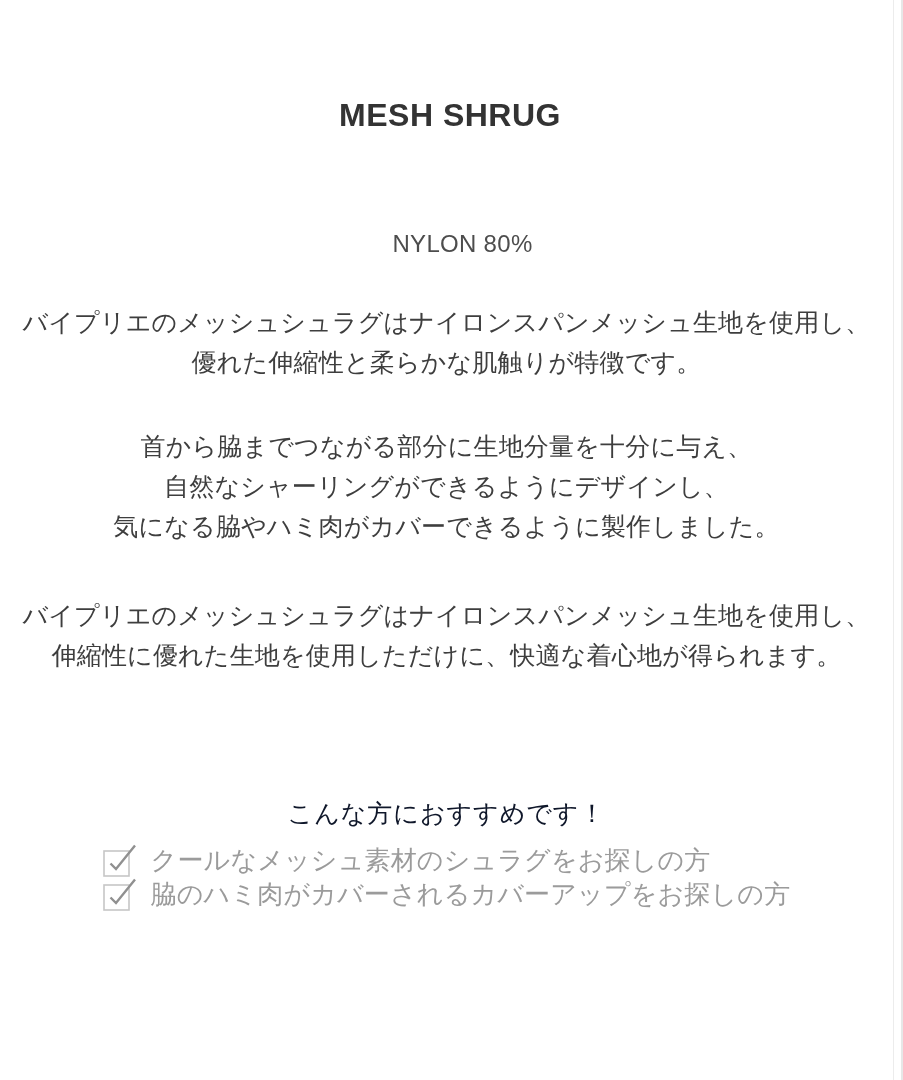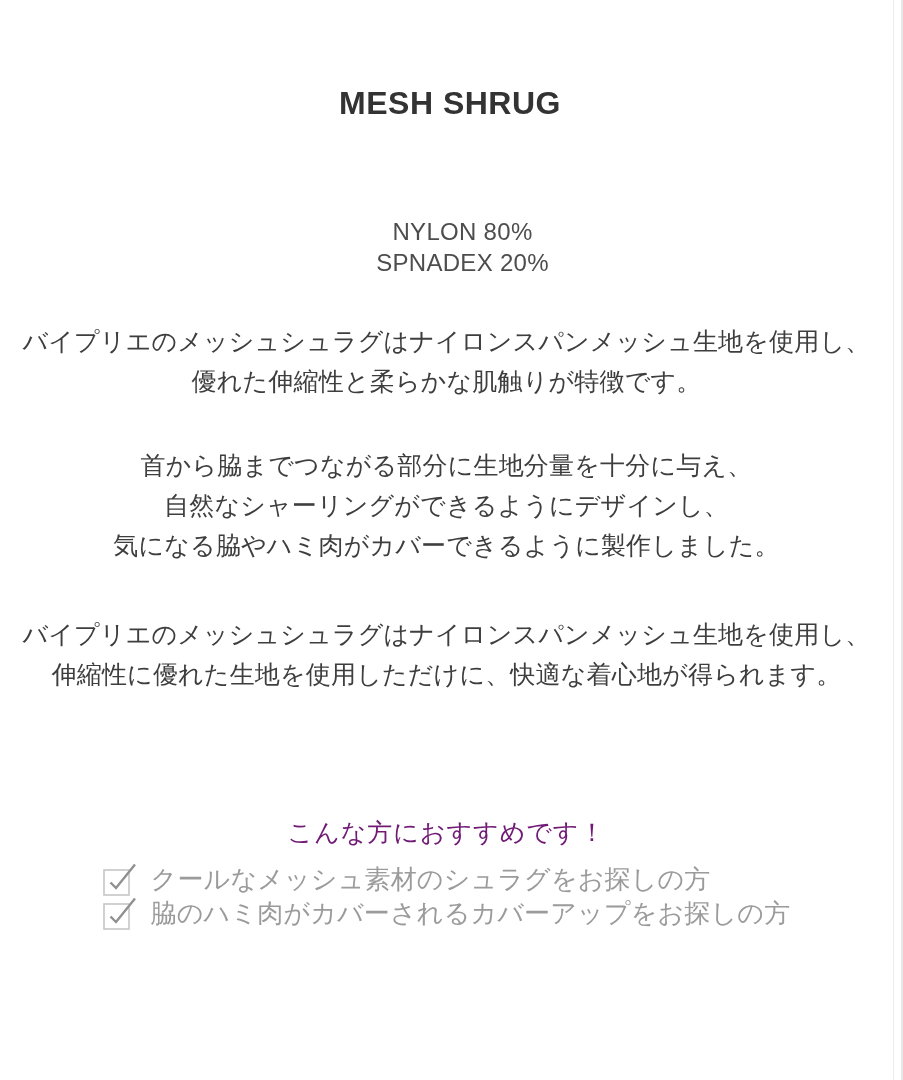--- a/index.html
+++ b/index.html
@@ -15,21 +15,21 @@
     overflow: hidden;
     font-family: "Liberation Sans", "DejaVu Sans", sans-serif;
     -webkit-font-smoothing: antialiased;
   }
   .content {
     padding-top: 86px;
     margin-right: 10px;
     text-align: center;
   }
   .page-title {
-    margin: 0;
+    margin: 12px;
     font-size: 32px;
     line-height: 34px;
     font-weight: 700;
     letter-spacing: 0.5px;
     color: #333333;
     padding-left: 7px;
   }
   .composition {
     margin-top: 96px;
     font-size: 24px;
@@ -45,21 +45,21 @@
     color: #3e3e3e;
     letter-spacing: 0.2px;
   }
   .para-1 { margin-top: 43px; }
   .para-2 { margin-top: 44px; }
   .para-3 { margin-top: 49px; }
   .rec-heading {
     margin-top: 122px;
     font-size: 25px;
     line-height: 32px;
-    color: #701a75;
+    color: #0f172a;
     letter-spacing: 1px;
   }
   .rec-list {
     list-style: none;
     margin: 14px auto 0;
     padding: 0;
     width: fit-content;
     text-align: left;
   }
   .rec-item {
@@ -91,21 +91,20 @@
 </style>
 </head>
 <body>
 
 <div class="content">
 
   <h1 class="page-title">MESH SHRUG</h1>
 
   <div class="composition">
     <div>NYLON 80%</div>
-    <div>SPNADEX 20%</div>
   </div>
 
   <div class="para para-1">
     <div>バイプリエのメッシュシュラグはナイロンスパンメッシュ生地を使用し、</div>
     <div>優れた伸縮性と柔らかな肌触りが特徴です。</div>
   </div>
 
   <div class="para para-2">
     <div>首から脇までつながる部分に生地分量を十分に与え、</div>
     <div>自然なシャーリングができるようにデザインし、</div>

